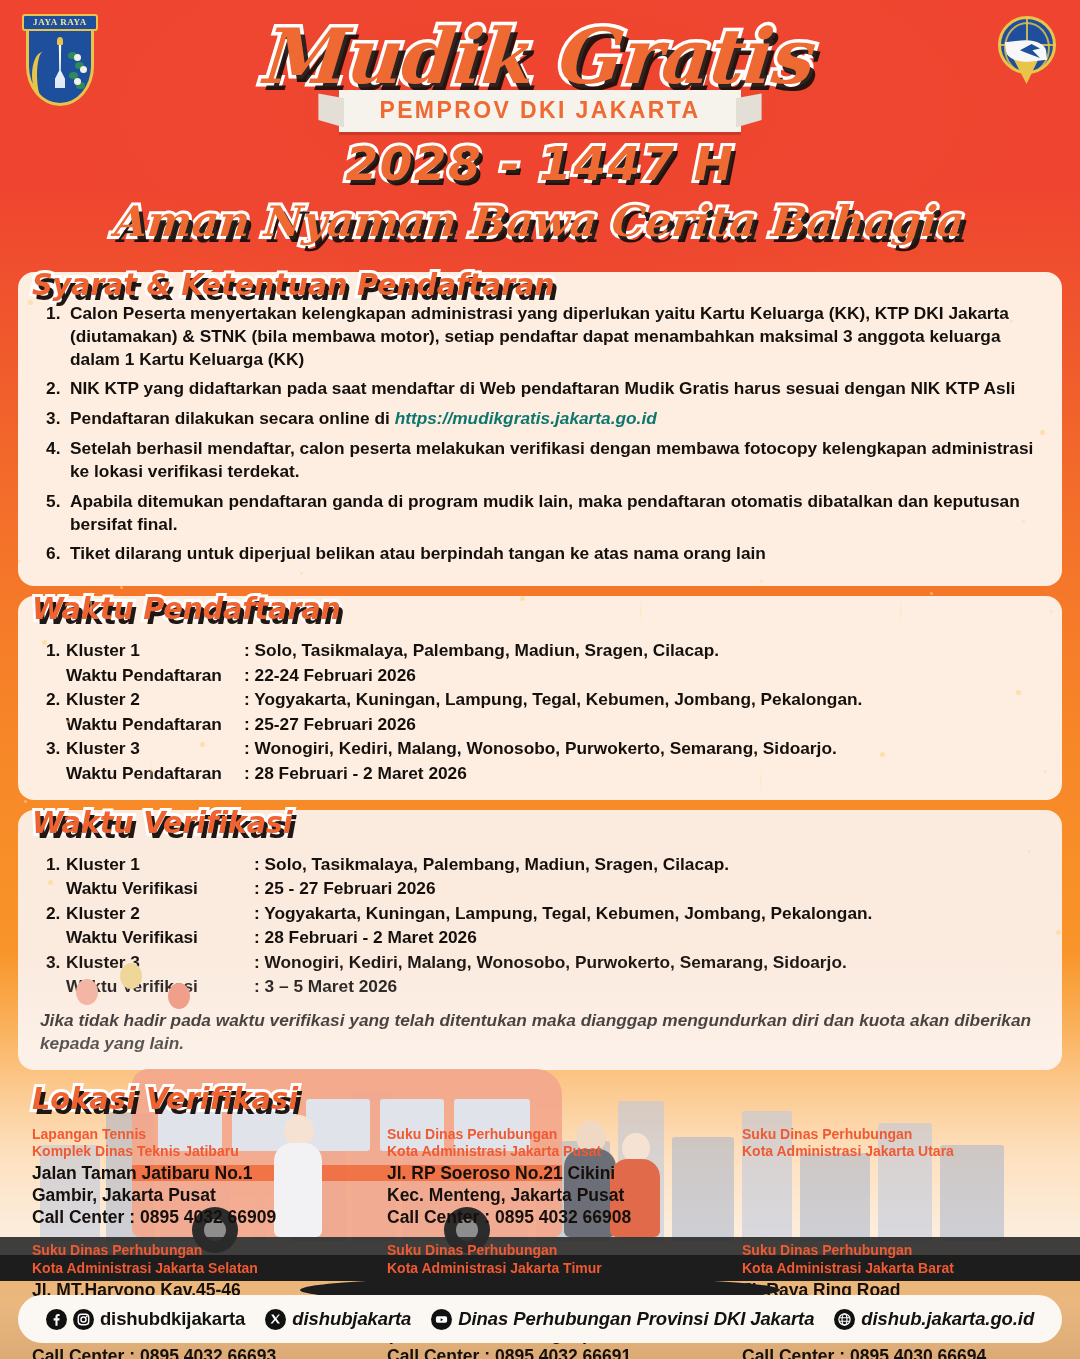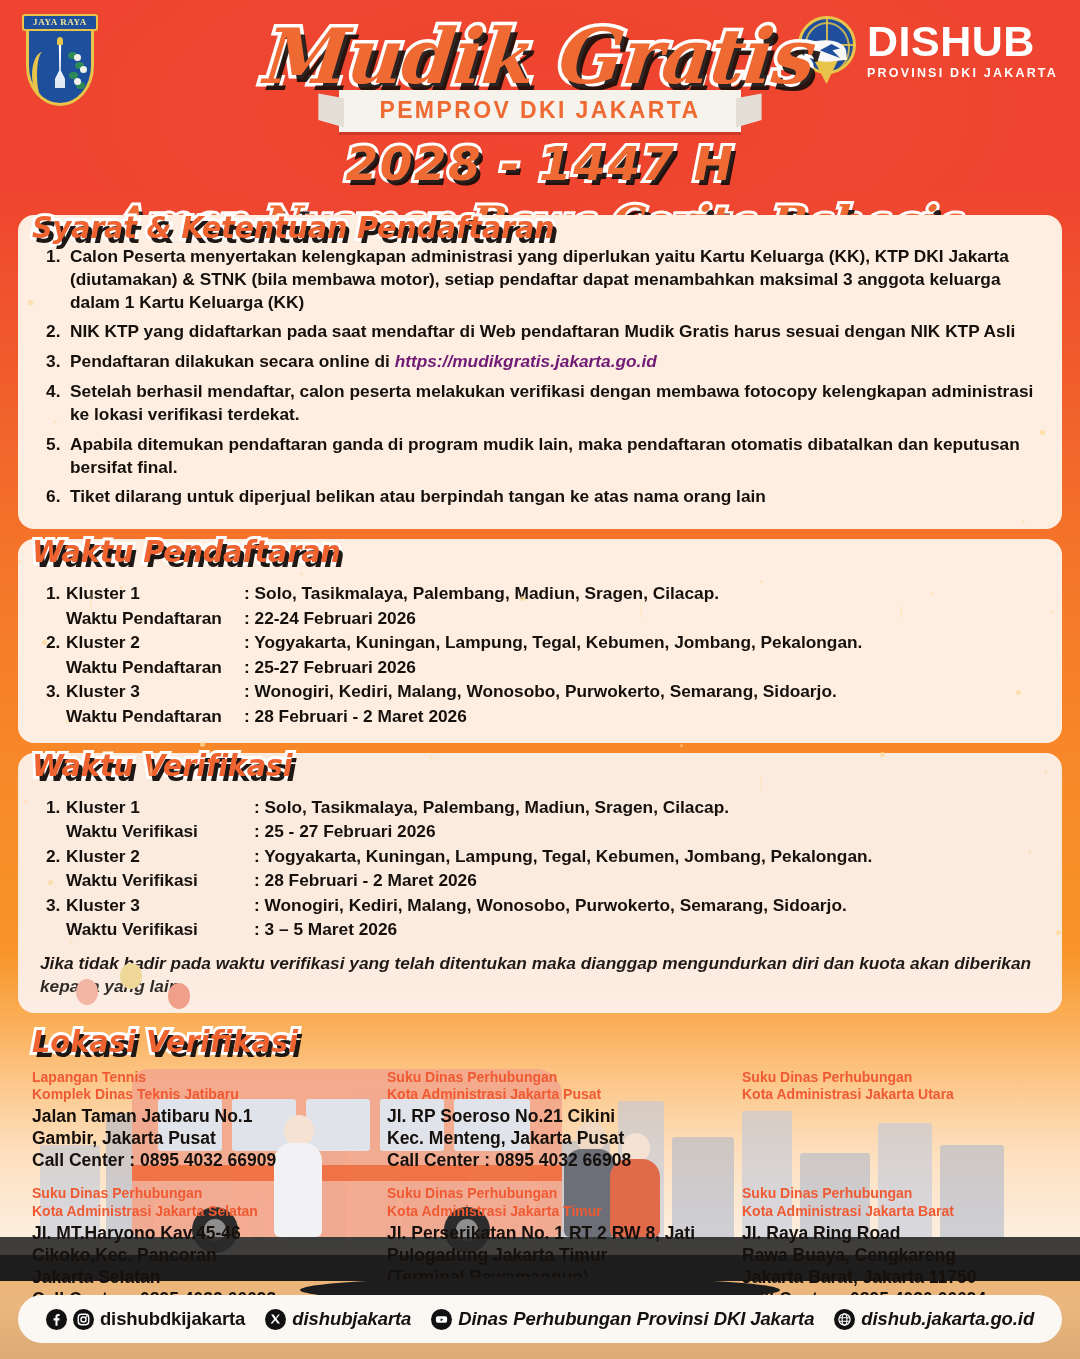--- a/index.html
+++ b/index.html
@@ -20,21 +20,21 @@
     overflow: hidden;
   }
 
   
   .spark { position: absolute; background: #ffd89a; border-radius: 50%; opacity: .75; }
   .spark.big { width: 5px; height: 5px; }
   .spark.sm  { width: 3px; height: 3px; opacity:.55; }
   .streak { position:absolute; width:2px; background:linear-gradient(180deg,rgba(255,216,154,0),#ffe3ae,rgba(255,216,154,0)); opacity:.5;}
 
   
-  .header { position: relative; height: 215px; }
+  .header { position: relative; height: 272px; }
 
   .crest { position: absolute; left: 22px; top: 10px; width: 76px; height: 100px; }
   .crest-shield {
     position:absolute; left:4px; top:16px; width:68px; height:80px;
     background:#1d4f9c;
     border:3px solid #e8c54a;
     border-radius: 4px 4px 34px 34px / 4px 4px 40px 40px;
   }
   .crest-band {
     position:absolute; left:0px; top:4px; width:76px; height:17px;
@@ -129,21 +129,21 @@
 
   ol.terms { list-style: none; counter-reset: t; margin-top: 0; }
   ol.terms > li {
     counter-increment: t; position: relative;
     padding-left: 30px; margin-bottom: 7px;
     font-size: 17.3px; line-height: 1.32; color: #16100d; font-weight: 600;
   }
   ol.terms > li::before {
     content: counter(t) "."; position: absolute; left: 6px; top: 0; font-weight: 600;
   }
-  .url { color: #701a75; font-weight: bold; font-style: italic; }
+  .url { color: #0f766e; font-weight: bold; font-style: italic; }
 
   
   .clus { margin-top: 12px; }
   .crow { display: flex; font-size: 17.3px; line-height: 1.42; color: #16100d; }
   .cnum { width: 26px; padding-left: 6px; font-weight: 600; flex: none; }
   .clbl { width: 178px; flex: none; font-weight: 600; }
   .clbl.wide { width: 188px; }
   .cval { font-weight: 600; }
   .cval.b { font-weight: bold; }
   .note {
@@ -226,24 +226,20 @@
       <div class="crest-band">JAYA RAYA</div>
     </div>
 
     <div class="dishub">
       <div class="globe">
         <div class="globe-b"></div>
         <div class="globe-ring"></div>
         <div class="globe-tail"></div>
         <div class="globe-wing"></div>
         <div class="globe-bird"></div>
-      </div>
-      <div class="dishub-txt">
-        <div class="dishub-main">DISHUB</div>
-        <div class="dishub-sub">PROVINSI DKI JAKARTA</div>
       </div>
     </div>
 
     <div class="title-wrap">
       <div class="title-main">Mudik Gratis</div><br>
       <div class="ribbon">PEMPROV DKI JAKARTA</div>
       <div class="year">2028 - 1447 H</div>
       <div class="tagline">Aman Nyaman Bawa Cerita Bahagia</div>
     </div>
   </div>

